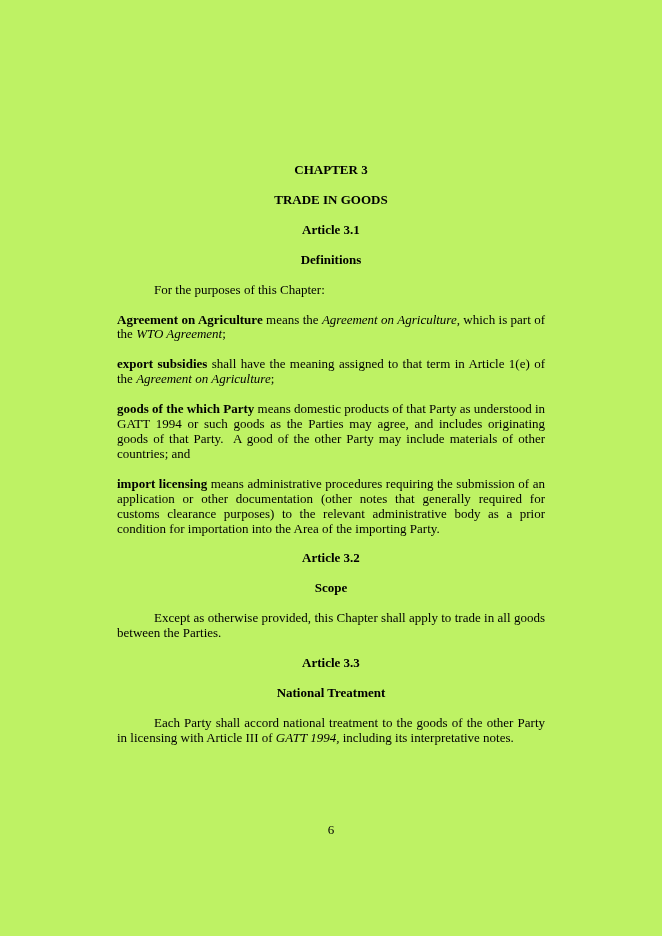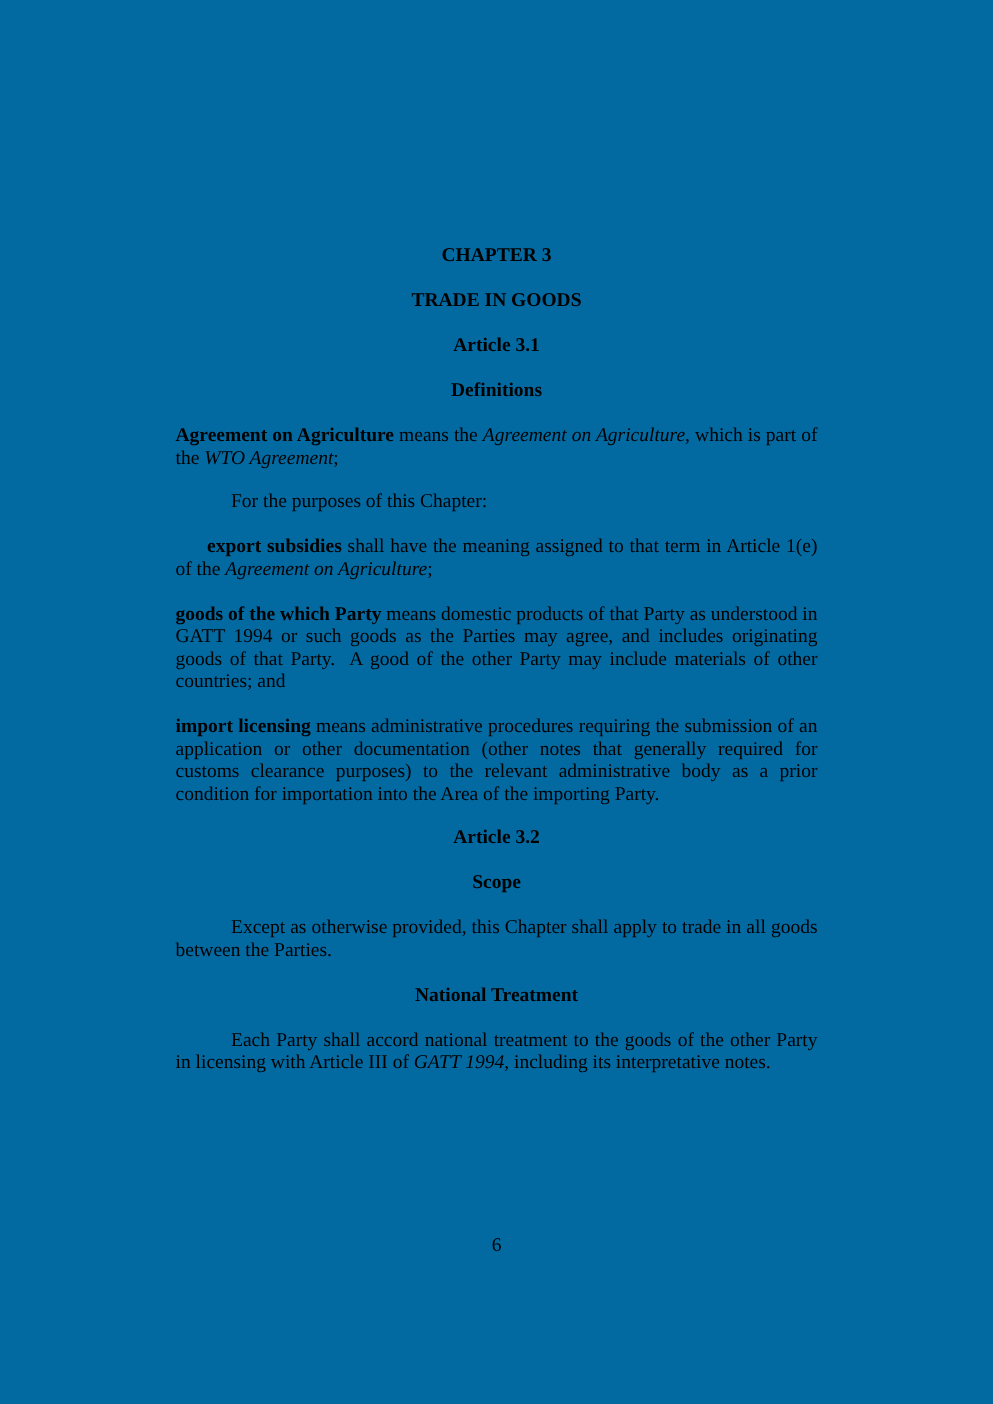--- a/index.html
+++ b/index.html
@@ -12,21 +12,21 @@
     height: 936px;
     overflow: hidden;
     font-family: "Liberation Serif", "DejaVu Serif", serif;
     color: #000000;
   }
   .page {
     position: relative;
     width: 662px;
     height: 936px;
     box-sizing: border-box;
-    background: #0369a1;
+    background: #bef264;
     padding: 163px 117px 0 117px;
   }
   .content {
     width: 428px;
   }
   .heading {
     text-align: center;
     font-weight: bold;
     font-size: 13px;
     line-height: 14.9px;
@@ -53,25 +53,26 @@
 </style>
 </head>
 <body>
 
 <div class="page">
   <div class="content">
       <div class="heading">CHAPTER 3</div>
       <div class="heading">TRADE IN GOODS</div>
       <div class="heading">Article 3.1</div>
       <div class="heading">Definitions</div>
+      <p class="para indent"><span>For the purposes of this Chapter:</span></p>
       <p class="para"><span style="font-weight: bold;">Agreement on Agriculture</span><span> means the </span><span style="font-style: italic;">Agreement on Agriculture</span><span>, which is part of the </span><span style="font-style: italic;">WTO Agreement</span><span>;</span></p>
-      <p class="para indent"><span>For the purposes of this Chapter:</span></p>
-      <p class="para"><span style="font-weight: bold; margin-left: 21px;">export subsidies</span><span> shall have the meaning assigned to that term in Article 1(e) of the </span><span style="font-style: italic;">Agreement on Agriculture</span><span>;</span></p>
+      <p class="para"><span style="font-weight: bold;">export subsidies</span><span> shall have the meaning assigned to that term in Article 1(e) of the </span><span style="font-style: italic;">Agreement on Agriculture</span><span>;</span></p>
       <p class="para"><span style="font-weight: bold;">goods of the which Party</span><span> means domestic products of that Party as understood in </span><span style="">GATT 1994</span><span> or such goods as the Parties may agree, and includes originating goods of that Party.&nbsp; A good of the other Party may include materials of other countries; and</span></p>
       <p class="para"><span style="font-weight: bold;">import licensing</span><span> means administrative procedures requiring the submission of an application or other documentation (other notes that generally required for customs clearance purposes) to the relevant administrative body as a prior condition for importation into the Area of the importing Party.</span></p>
       <div class="heading">Article 3.2</div>
       <div class="heading">Scope</div>
       <p class="para indent"><span>Except as otherwise provided, this Chapter shall apply to trade in all goods between the Parties.</span></p>
+      <div class="heading">Article 3.3</div>
       <div class="heading">National Treatment</div>
       <p class="para indent"><span>Each Party shall accord national treatment to the goods of the other Party in licensing with Article III of </span><span style="font-style: italic;">GATT 1994,</span><span> including its interpretative notes.</span></p>
     </div>
   <div class="page-number">6</div>
 </div>
 
 </body></html>

